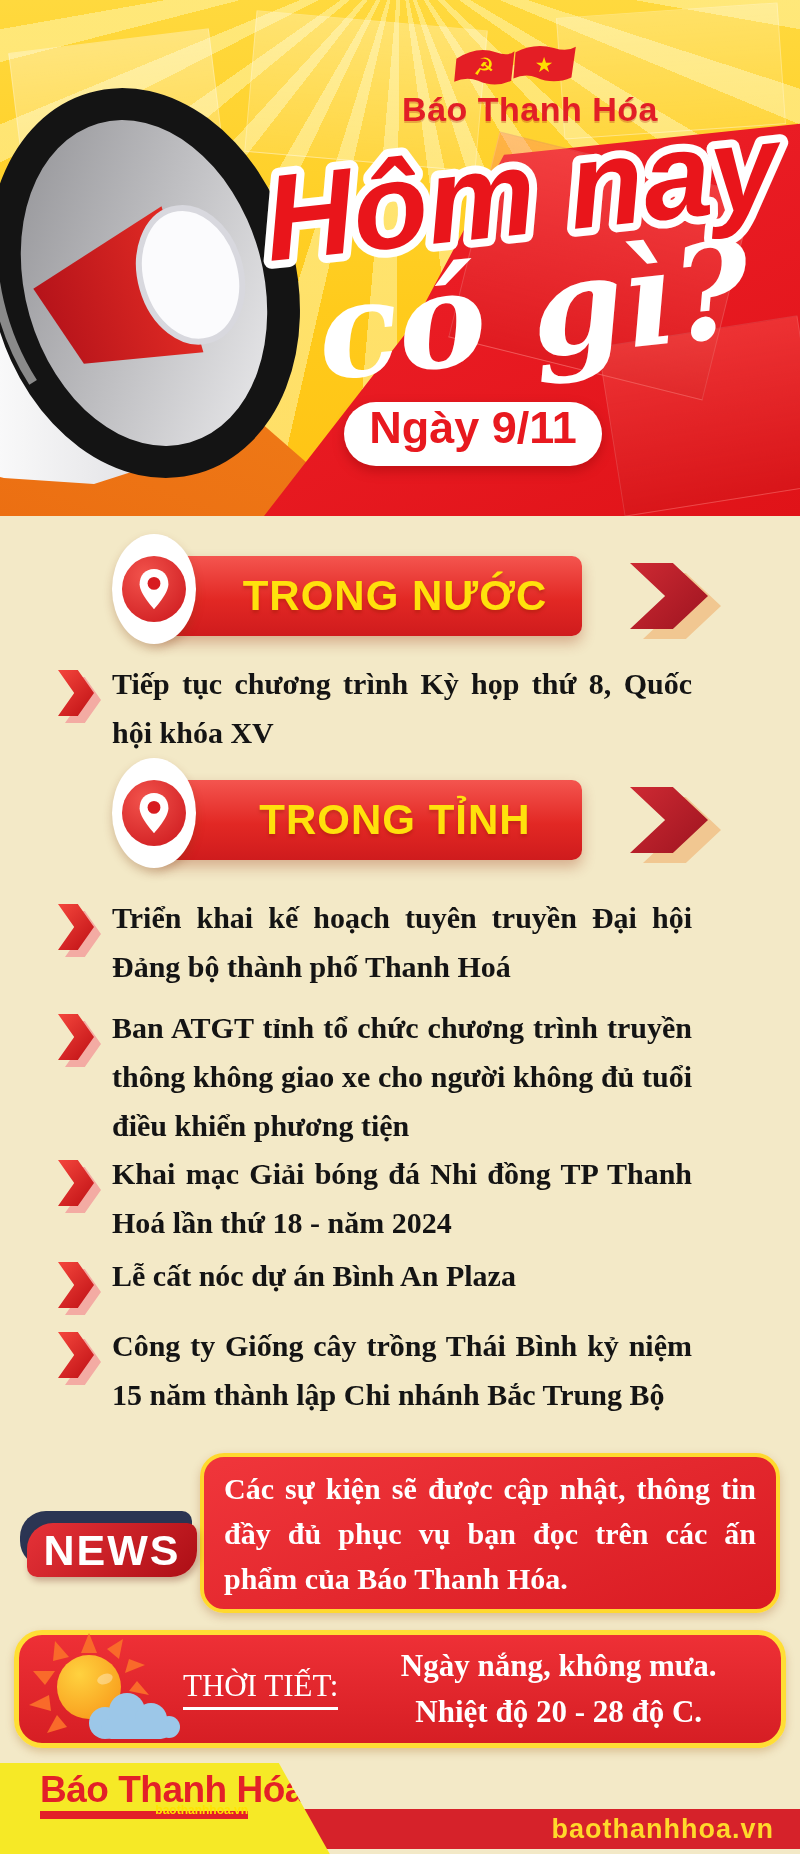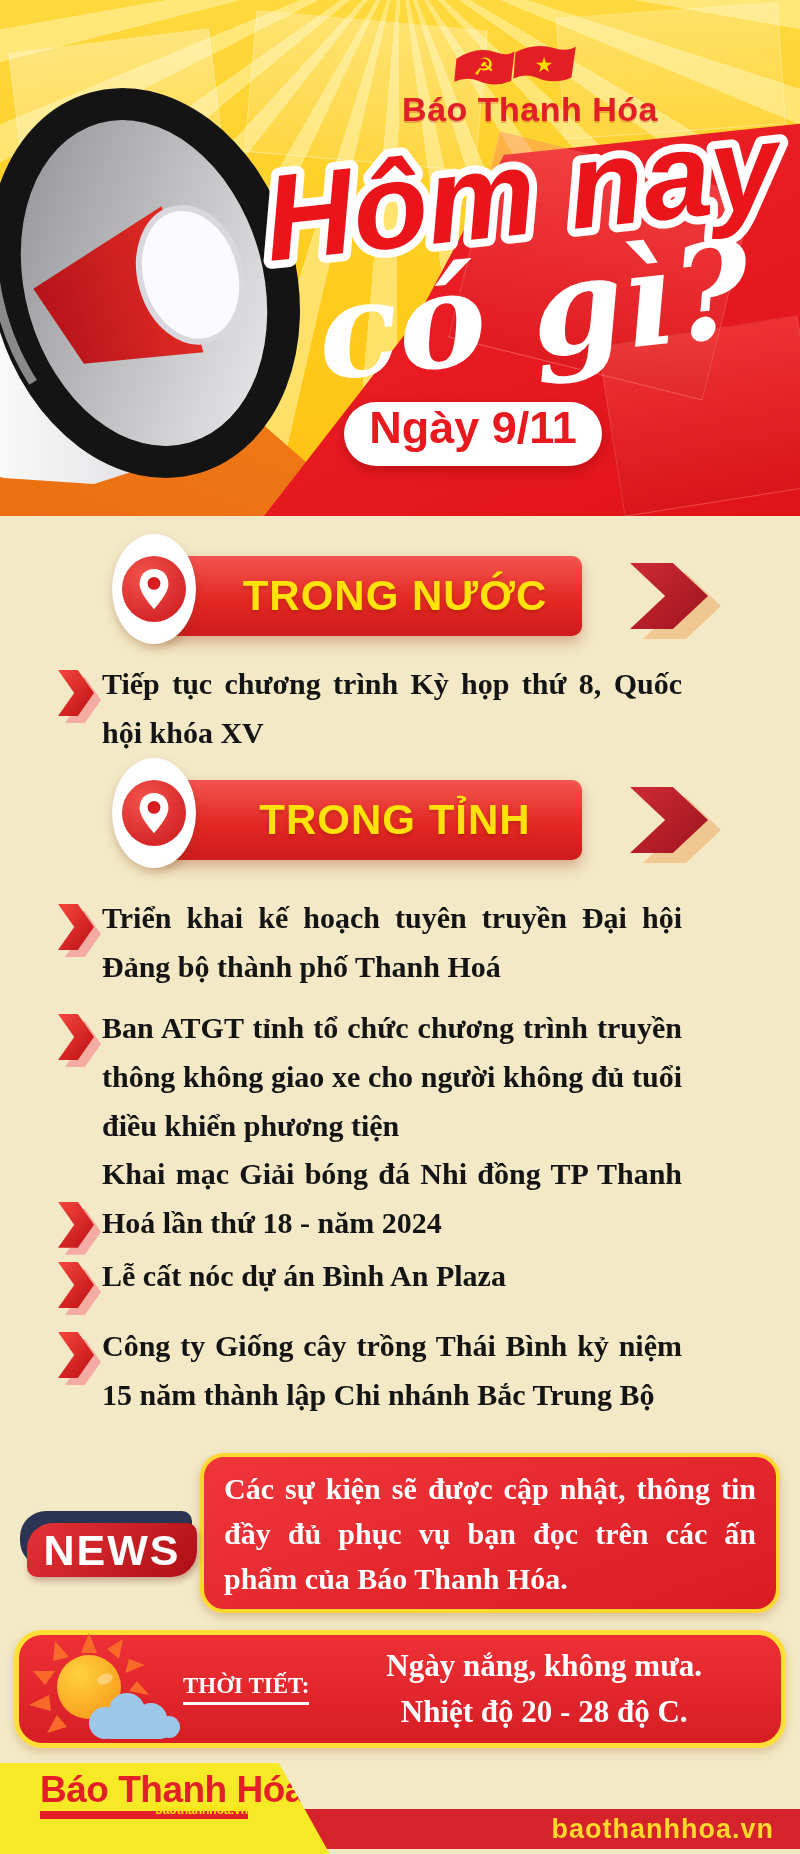--- a/index.html
+++ b/index.html
@@ -56,21 +56,21 @@
     background:linear-gradient(135deg,#CE2A33,#9E1420);
     clip-path:polygon(0 0,55% 0,100% 50%,55% 100%,0 100%,45% 50%);}
   .pin-badge{position:absolute;left:112px;top:-20px;width:84px;height:110px;background:#FFFFFF;
     border-radius:50%;box-shadow:0 5px 10px rgba(130,60,20,.28);
     display:flex;align-items:center;justify-content:center;}
   .pin-inner{width:64px;height:66px;border-radius:50%;
     background:radial-gradient(circle at 35% 30%,#F2534C,#CB161B);
     display:flex;align-items:center;justify-content:center;}
 
   
-  .item{position:absolute;left:58px;width:636px;display:flex;gap:8px;}
+  .item{position:absolute;left:58px;width:636px;display:flex;gap:18px;}
   .chev{flex:none;position:relative;width:36px;height:46px;margin-top:10px;}
   .chev::before{content:"";position:absolute;inset:0;transform:translate(7px,7px);
     background:#F3ABA3;clip-path:polygon(0 0,55% 0,100% 50%,55% 100%,0 100%,45% 50%);}
   .chev::after{content:"";position:absolute;inset:0;
     background:linear-gradient(135deg,#F4463C,#BE0F14);
     clip-path:polygon(0 0,55% 0,100% 50%,55% 100%,0 100%,45% 50%);}
   .item p{margin:0;width:580px;font-family:"Liberation Serif",serif;font-weight:bold;
     font-size:30px;line-height:1.63;color:#141414;text-align:justify;}
 
   
@@ -91,22 +91,22 @@
     box-shadow:2px 4px 6px rgba(100,20,10,.3);}
   .nb-front span{color:#fff;font-size:43px;font-weight:bold;letter-spacing:2px;}
 
   
   .weather{position:absolute;left:14px;right:14px;top:1630px;height:118px;
     background:linear-gradient(180deg,#EE3036,#D61E24);
     border:5px solid #FFDE35;border-radius:28px;
     box-shadow:0 4px 8px rgba(150,80,0,.25);
     display:flex;align-items:center;padding:0 22px 0 8px;box-sizing:border-box;}
   .wx-icon{flex:none;width:156px;height:116px;}
-  .wx-label{flex:none;color:#fff;font-family:"Liberation Serif",serif;font-weight:bold;
-    font-size:23px;border-bottom:3px solid #fff;padding-bottom:3px;margin-right:20px;}
+  .wx-label{flex:none;color:#fff;font-family:"Liberation Serif",serif;font-weight:normal;
+    font-size:31px;border-bottom:3px solid #fff;padding-bottom:3px;margin-right:20px;}
   .wx-lines{flex:1;text-align:center;color:#fff;font-family:"Liberation Serif",serif;
     font-weight:bold;font-size:31px;line-height:1.5;}
 
   
   .footer{position:absolute;left:0;top:1760px;width:800px;height:94px;}
   .footer-redbar{position:absolute;left:0;right:0;bottom:5px;height:40px;background:#D6222A;
     display:flex;align-items:center;justify-content:flex-end;padding-right:26px;}
   .footer-redbar span{color:#FFD92B;font-weight:bold;font-size:27px;letter-spacing:1px;}
   .footer-yellow{position:absolute;left:0;top:3px;width:340px;height:91px;background:#F6E926;
     clip-path:polygon(0 0,82% 0,97% 100%,0 100%);
@@ -217,21 +217,21 @@
   </div>
 
   <div class="item" style="top:894px;">
     <div class="chev"></div>
     <p>Triển khai kế hoạch tuyên truyền Đại hội Đảng bộ thành phố Thanh Hoá</p>
   </div>
   <div class="item" style="top:1004px;">
     <div class="chev"></div>
     <p>Ban ATGT tỉnh tổ chức chương trình truyền thông không giao xe cho người không đủ tuổi điều khiển phương tiện</p>
   </div>
-  <div class="item" style="top:1150px;align-items:flex-end;">
+  <div class="item" style="top:1150px;">
     <div class="chev"></div>
     <p>Khai mạc Giải bóng đá Nhi đồng TP Thanh Hoá lần thứ 18 - năm 2024</p>
   </div>
   <div class="item" style="top:1252px;">
     <div class="chev"></div>
     <p>Lễ cất nóc dự án Bình An Plaza</p>
   </div>
   <div class="item" style="top:1322px;">
     <div class="chev"></div>
     <p>Công ty Giống cây trồng Thái Bình kỷ niệm 15 năm thành lập Chi nhánh Bắc Trung Bộ</p>

